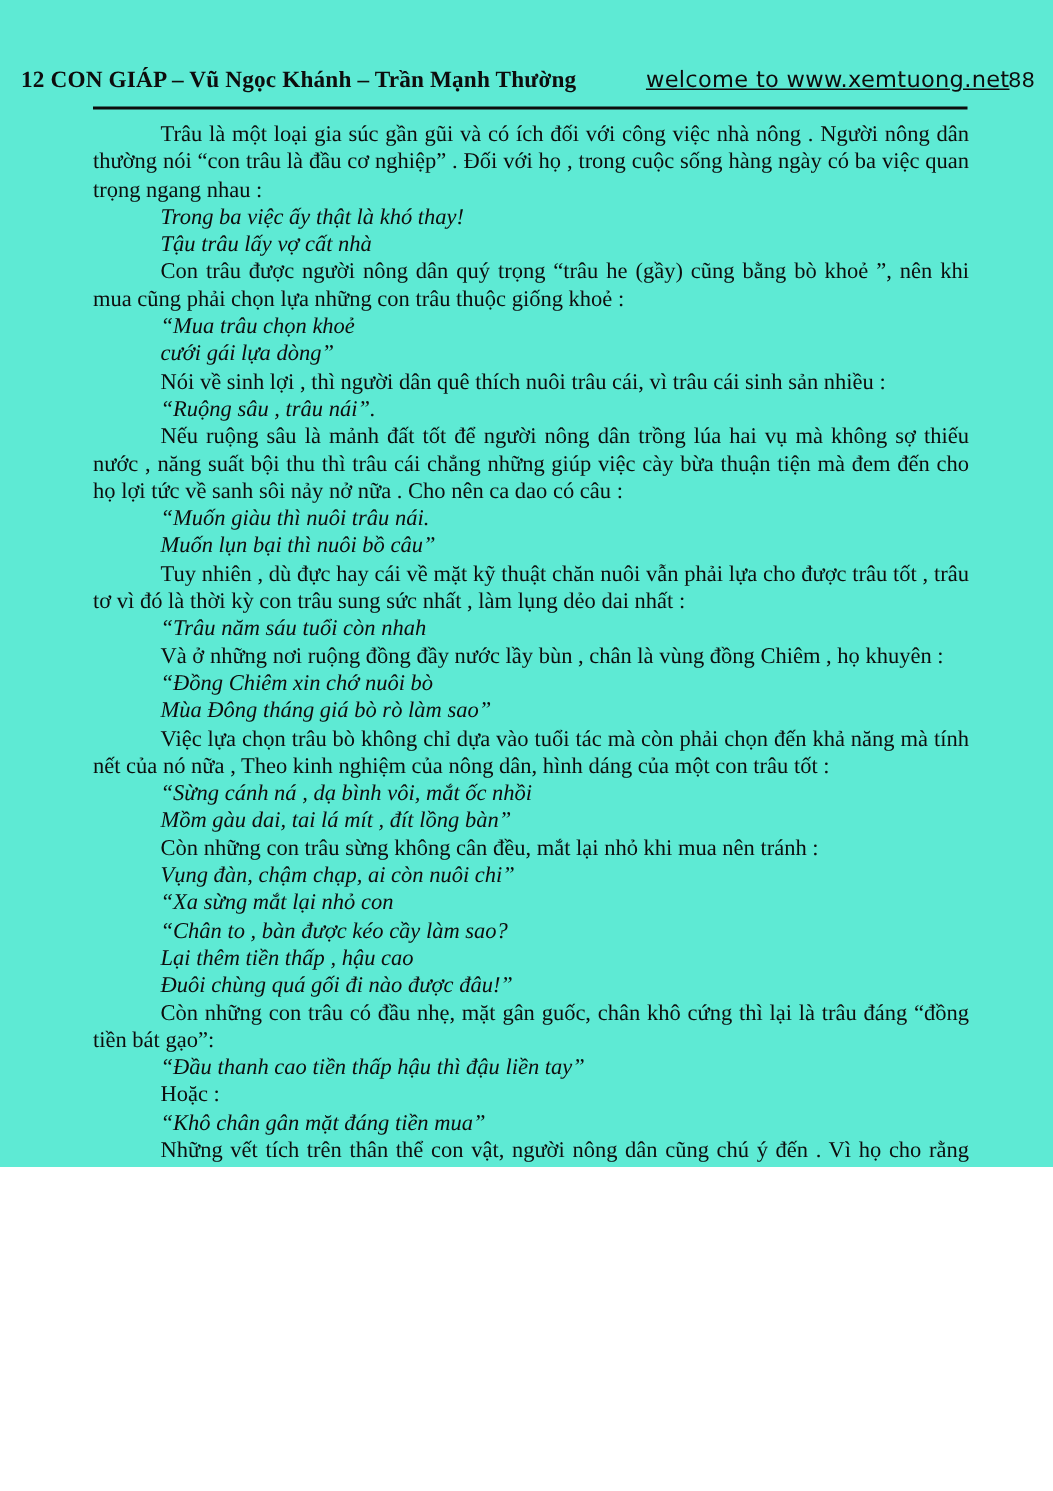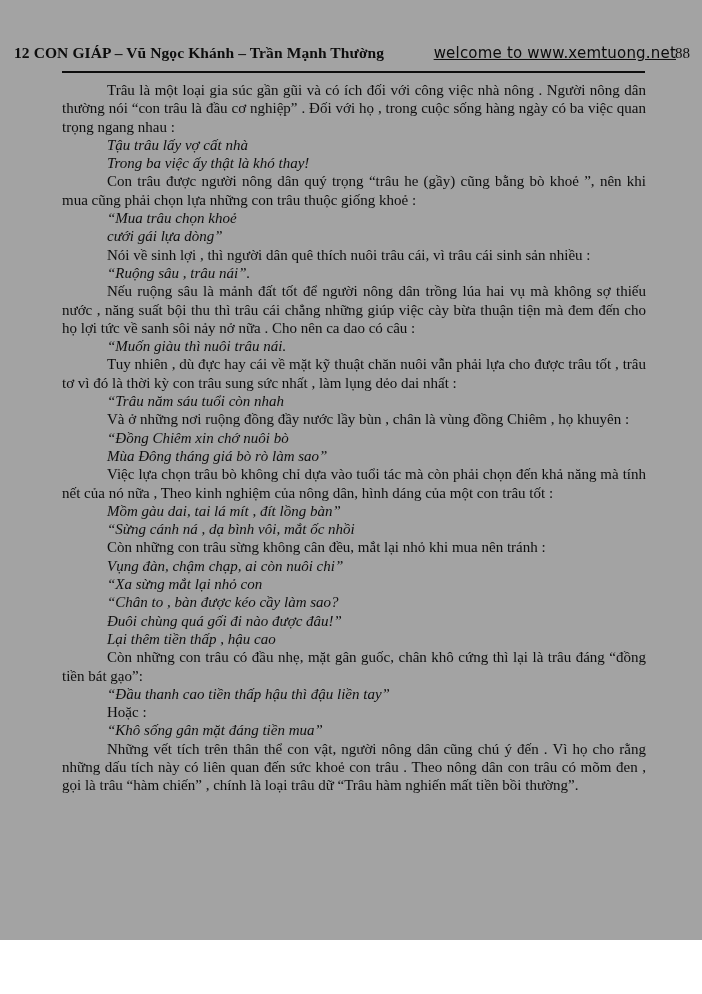--- a/index.html
+++ b/index.html
@@ -1,21 +1,21 @@
 <!DOCTYPE html>
 <html lang="vi"><head>
 <meta charset="utf-8">
 <style>
   html, body { margin: 0; padding: 0; }
   body { background: #ffffff; }
   .page {
     position: relative;
     width: 702px;
-    height: 940px;
-    background: #a3a3a3;
+    height: 778px;
+    background: #5eead4;
     font-family: "Liberation Serif", serif;
     color: #0d0d0d;
     overflow: hidden;
   }
   .header {
     position: absolute;
     top: 44px;
     left: 14px;
     right: 12px;
     display: flex;
@@ -37,20 +37,21 @@
     font-family: "DejaVu Sans", sans-serif;
     font-size: 15px;
     color: #0d0d0d;
     text-decoration: underline;
     letter-spacing: 0.2px;
     cursor: pointer;
   }
   .page-number {
     font-size: 15px;
     margin-left: -1px;
+    font-family: Liberation Mono, monospace;
   }
   .header-divider {
     position: absolute;
     top: 71px;
     left: 62px;
     width: 583px;
     height: 2px;
     background: #0d0d0d;
   }
   .page-body {
@@ -80,42 +81,43 @@
   <div class="header">
     <span class="book-title">12 CON GIÁP – Vũ Ngọc Khánh – Trần Mạnh Thường</span>
     <span class="header-right">
       <span class="welcome-link">welcome to www.xemtuong.net</span>
       <span class="page-number">88</span>
     </span>
   </div>
   <div class="header-divider"></div>
   <div class="page-body">
       <p class="para">Trâu là một loại gia súc gần gũi và có ích đối với công việc nhà nông . Người nông dân thường nói “con trâu là đầu cơ nghiệp” . Đối với họ , trong cuộc sống hàng ngày có ba việc quan trọng ngang nhau :</p>
+      <div class="verse-line">Trong ba việc ấy thật là khó thay!</div>
       <div class="verse-line">Tậu trâu lấy vợ cất nhà</div>
-      <div class="verse-line">Trong ba việc ấy thật là khó thay!</div>
       <p class="para">Con trâu được người nông dân quý trọng “trâu he (gầy) cũng bằng bò khoẻ ”, nên khi mua cũng phải chọn lựa những con trâu thuộc giống khoẻ :</p>
       <div class="verse-line">“Mua trâu chọn khoẻ</div>
       <div class="verse-line">cưới gái lựa dòng”</div>
       <p class="para">Nói về sinh lợi , thì người dân quê thích nuôi trâu cái, vì trâu cái sinh sản nhiều :</p>
       <div class="verse-line">“Ruộng sâu , trâu nái”.</div>
       <p class="para">Nếu ruộng sâu là mảnh đất tốt để người nông dân trồng lúa hai vụ mà không sợ thiếu nước , năng suất bội thu thì trâu cái chẳng những giúp việc cày bừa thuận tiện mà đem đến cho họ lợi tức về sanh sôi nảy nở nữa . Cho nên ca dao có câu :</p>
       <div class="verse-line">“Muốn giàu thì nuôi trâu nái.</div>
+      <div class="verse-line">Muốn lụn bại thì nuôi bồ câu”</div>
       <p class="para">Tuy nhiên , dù đực hay cái về mặt kỹ thuật chăn nuôi vẫn phải lựa cho được trâu tốt , trâu tơ vì đó là thời kỳ con trâu sung sức nhất , làm lụng dẻo dai nhất :</p>
       <div class="verse-line">“Trâu năm sáu tuổi còn nhah</div>
       <p class="para">Và ở những nơi ruộng đồng đầy nước lầy bùn , chân là vùng đồng Chiêm , họ khuyên :</p>
       <div class="verse-line">“Đồng Chiêm xin chớ nuôi bò</div>
       <div class="verse-line">Mùa Đông tháng giá bò rò làm sao”</div>
       <p class="para">Việc lựa chọn trâu bò không chỉ dựa vào tuổi tác mà còn phải chọn đến khả năng mà tính nết của nó nữa , Theo kinh nghiệm của nông dân, hình dáng của một con trâu tốt :</p>
+      <div class="verse-line">“Sừng cánh ná , dạ bình vôi, mắt ốc nhồi</div>
       <div class="verse-line">Mồm gàu dai, tai lá mít , đít lồng bàn”</div>
-      <div class="verse-line">“Sừng cánh ná , dạ bình vôi, mắt ốc nhồi</div>
       <p class="para">Còn những con trâu sừng không cân đều, mắt lại nhỏ khi mua nên tránh :</p>
       <div class="verse-line">Vụng đàn, chậm chạp, ai còn nuôi chi”</div>
       <div class="verse-line">“Xa sừng mắt lại nhỏ con</div>
       <div class="verse-line">“Chân to , bàn được kéo cầy làm sao?</div>
+      <div class="verse-line">Lại thêm tiền thấp , hậu cao</div>
       <div class="verse-line">Đuôi chùng quá gối đi nào được đâu!”</div>
-      <div class="verse-line">Lại thêm tiền thấp , hậu cao</div>
       <p class="para">Còn những con trâu có đầu nhẹ, mặt gân guốc, chân khô cứng thì lại là trâu đáng “đồng tiền bát gạo”:</p>
       <div class="verse-line">“Đầu thanh cao tiền thấp hậu thì đậu liền tay”</div>
       <p class="para">Hoặc :</p>
-      <div class="verse-line">“Khô sống gân mặt đáng tiền mua”</div>
+      <div class="verse-line">“Khô chân gân mặt đáng tiền mua”</div>
       <p class="para">Những vết tích trên thân thể con vật, người nông dân cũng chú ý đến . Vì họ cho rằng những dấu tích này có liên quan đến sức khoẻ con trâu . Theo nông dân con trâu có mõm đen , gọi là trâu “hàm chiến” , chính là loại trâu dữ “Trâu hàm nghiến mất tiền bồi thường”.</p>
     </div>
 </div>
 
 </body></html>

